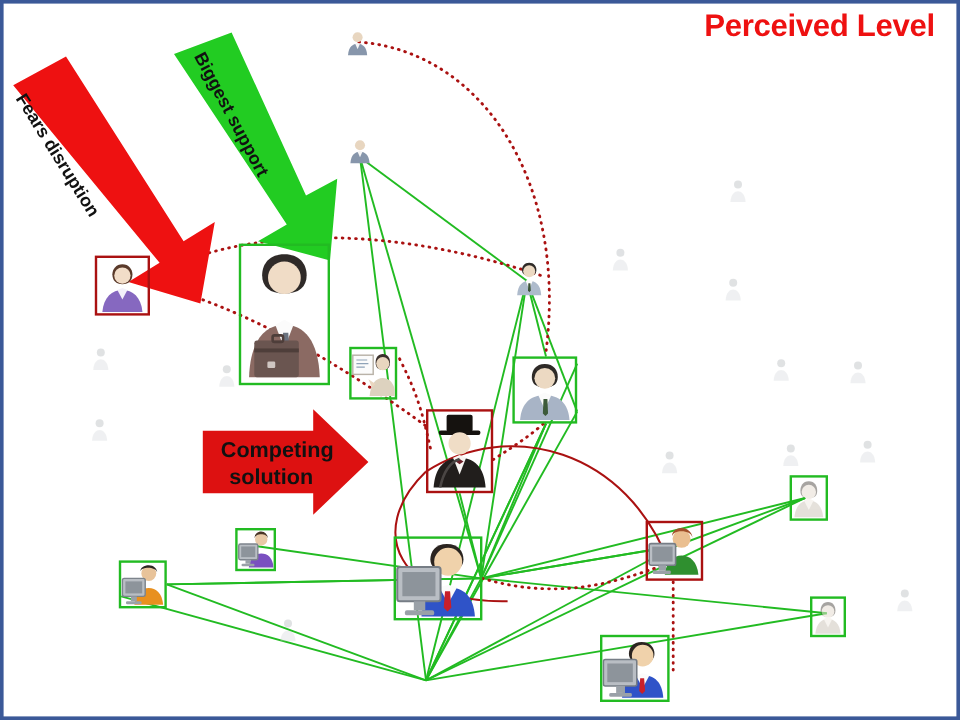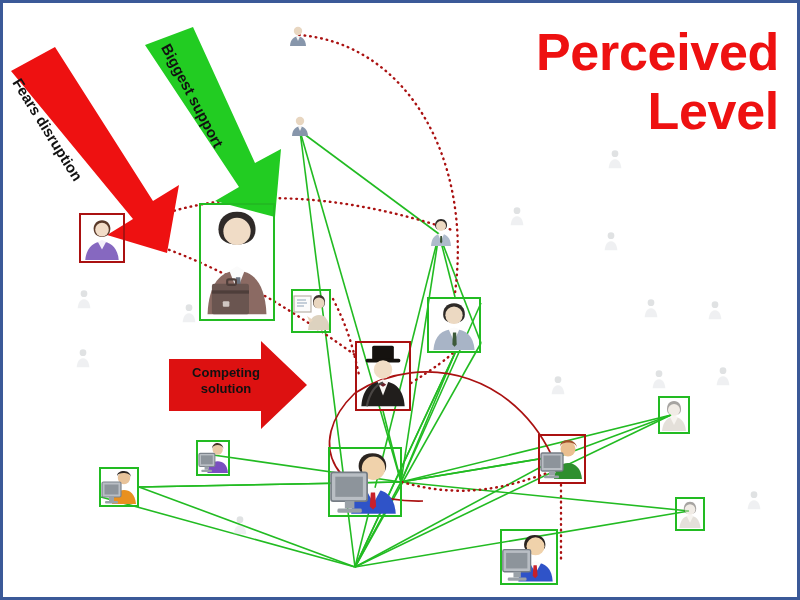--- a/index.html
+++ b/index.html
@@ -1,31 +1,31 @@
 <!DOCTYPE html>
 <html><head>
 <meta charset="utf-8">
 <style>
   html,body{margin:0;padding:0;background:#ffffff;}
   body{width:800px;height:600px;overflow:hidden;font-family:"Liberation Sans",sans-serif;}
   #slide{position:relative;width:800px;height:600px;box-sizing:border-box;
          border:3px solid #3b5998;background:#ffffff;overflow:hidden;}
   #slide-inner{position:absolute;inset:0;}
   .layer{position:absolute;left:0;top:0;width:794px;height:594px;}
-  #title{position:absolute;right:18px;top:20px;width:360px;text-align:right;
-         color:#ee1111;font-weight:bold;font-size:52px;line-height:1.13;
+  #title{position:absolute;right:18px;top:4px;width:360px;text-align:right;
+         color:#ee1111;font-weight:bold;font-size:26px;line-height:1.13;
          font-family:"Liberation Sans",sans-serif;letter-spacing:-0.3px;}
   .arrow-label{position:absolute;color:#111;font-weight:bold;
                font-family:"Liberation Sans",sans-serif;white-space:nowrap;
                pointer-events:none;}
   #lbl-fears{left:-14px;top:118px;font-size:15px;transform:rotate(58deg);
              transform-origin:center;}
   #lbl-support{left:132px;top:84px;font-size:15px;transform:rotate(62deg);
                transform-origin:center;}
-  #lbl-competing{left:181px;top:362px;font-size:13px;text-align:center;
+  #lbl-competing{left:181px;top:362px;font-size:18px;text-align:center;
                  line-height:1.22;white-space:normal;width:84px;}
   .node{position:absolute;box-sizing:border-box;}
   .node.boxed-green{border:2px solid #22bb22;}
   .node.boxed-red{border:2px solid #aa1111;}
   .node svg{display:block;width:100%;height:100%;}
   .ghost{position:absolute;opacity:.30;}
 </style>
 </head>
 <body>
 

